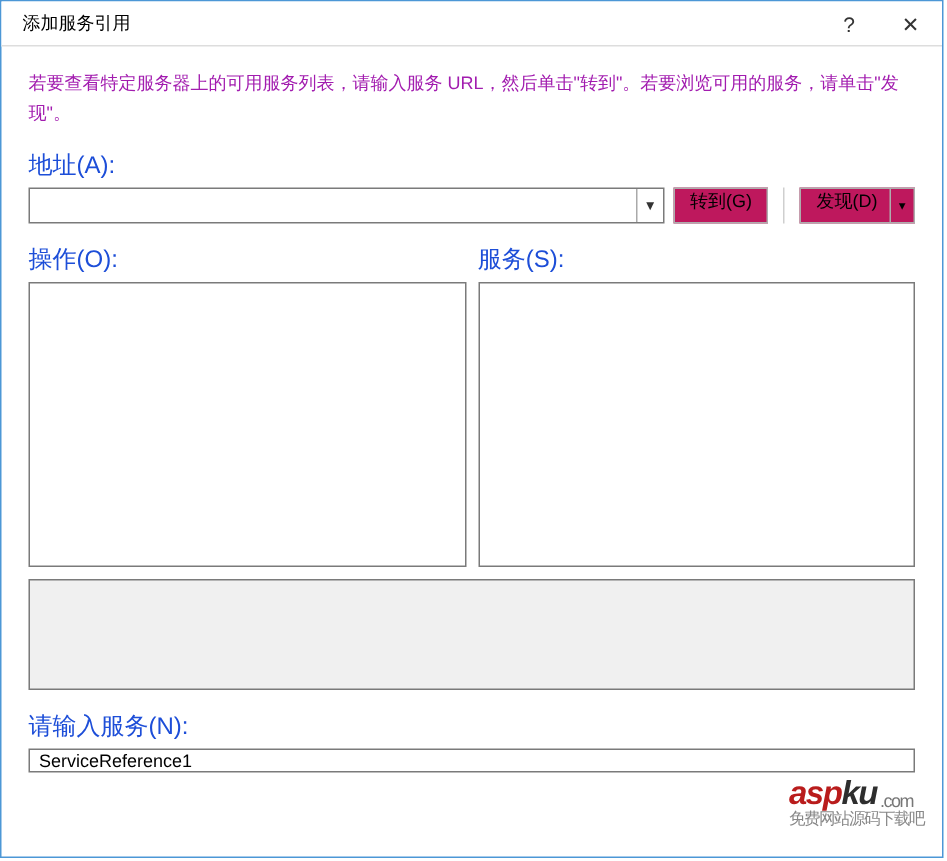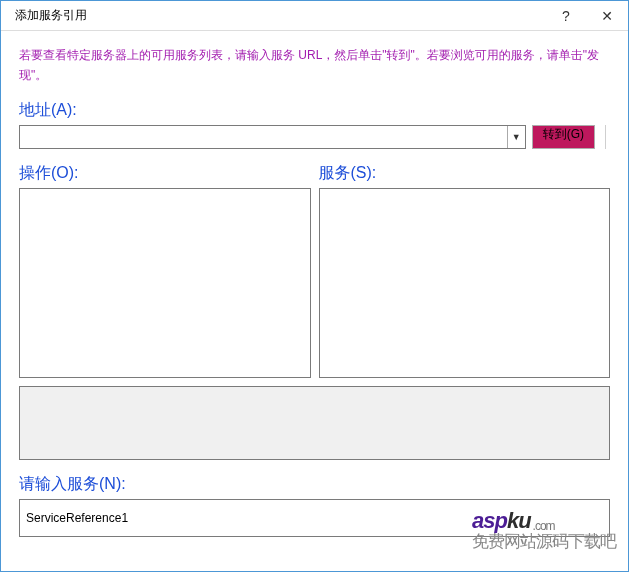--- a/index.html
+++ b/index.html
@@ -83,21 +83,21 @@
     height:190px;
     padding:2px;
   }
   .detail-panel {
     border:1px solid #7a7a7a;
     background:#f0f0f0;
     height:74px;
     margin-top:0; margin-bottom:14px;
   }
   .ns-input {
-    width:100%; height:38px;
+    width:100%; height:16px;
     border:1px solid #7a7a7a;
     font-size:12px;
     padding:0 6px;
     outline:none;
     margin-bottom:10px;
   }
   .footer-row {
     display:flex; align-items:center;
     padding-top:4px;
   }
@@ -112,24 +112,24 @@
     position:absolute;
     right:12px;
     bottom:18px;
     font-size:22px;
     font-weight:bold;
     font-family: Arial, sans-serif;
     color:#d2d2d2;
     pointer-events:none;
     letter-spacing:-1px;
   }
-  .watermark .asp { color:#4c1d95; font-style:italic;}
+  .watermark .asp { color:#b91c1c; font-style:italic;}
   .watermark .ku { color:#2e2e2e; font-style:italic;margin-top:28px;}
   .watermark .dot { color:#777; font-size:12px; font-weight:normal; font-style:normal; position:relative; top:2px; margin-left:2px;}
-  .watermark .sub { color:#888; font-size:17px; display:block; text-align:center; font-weight:normal; font-style:normal; margin-top:-4px;}
+  .watermark .sub { color:#888; font-size:11px; display:block; text-align:center; font-weight:normal; font-style:normal; margin-top:-4px;}
 </style>
 </head>
 <body>
 
 <div class="dialog">
   <div class="titlebar">
     <span class="title">添加服务引用</span>
     <div class="ctl">?</div>
     <div class="ctl close">✕</div>
   </div>
@@ -140,20 +140,24 @@
     <label class="label">地址(A):</label>
     <div class="addr-row">
       <div class="addr-combo">
         <input type="text" value="" style="">
         <div class="drop">▼</div>
       </div>
       <button class="btn">
           <span>转到(G)</span>
         </button>
       <div class="vdiv"></div>
+      <button class="btn split">
+        <span>发现(D)</span>
+        <span class="splitpart">▾</span>
+      </button>
     </div>
 
     <div class="cols">
       <div class="col">
         <label class="label">操作(O):</label>
         <div class="listbox"></div>
       </div>
       <div class="col">
         <label class="label">服务(S):</label>
         <div class="listbox"></div>

